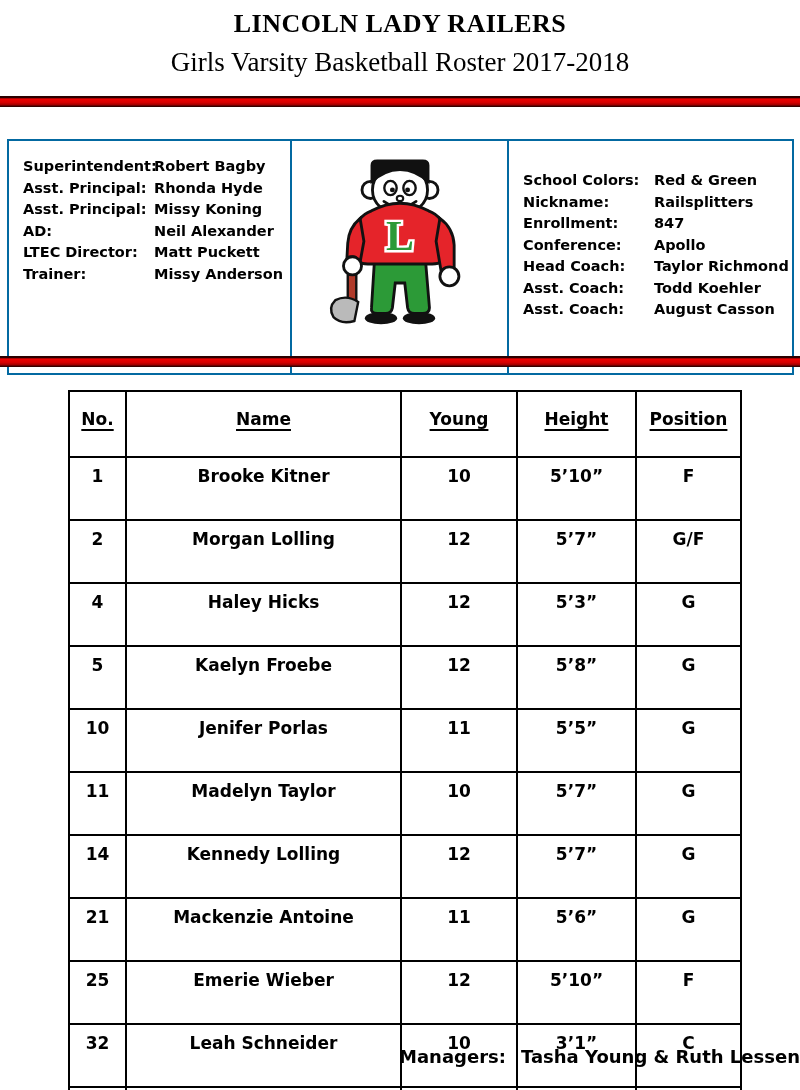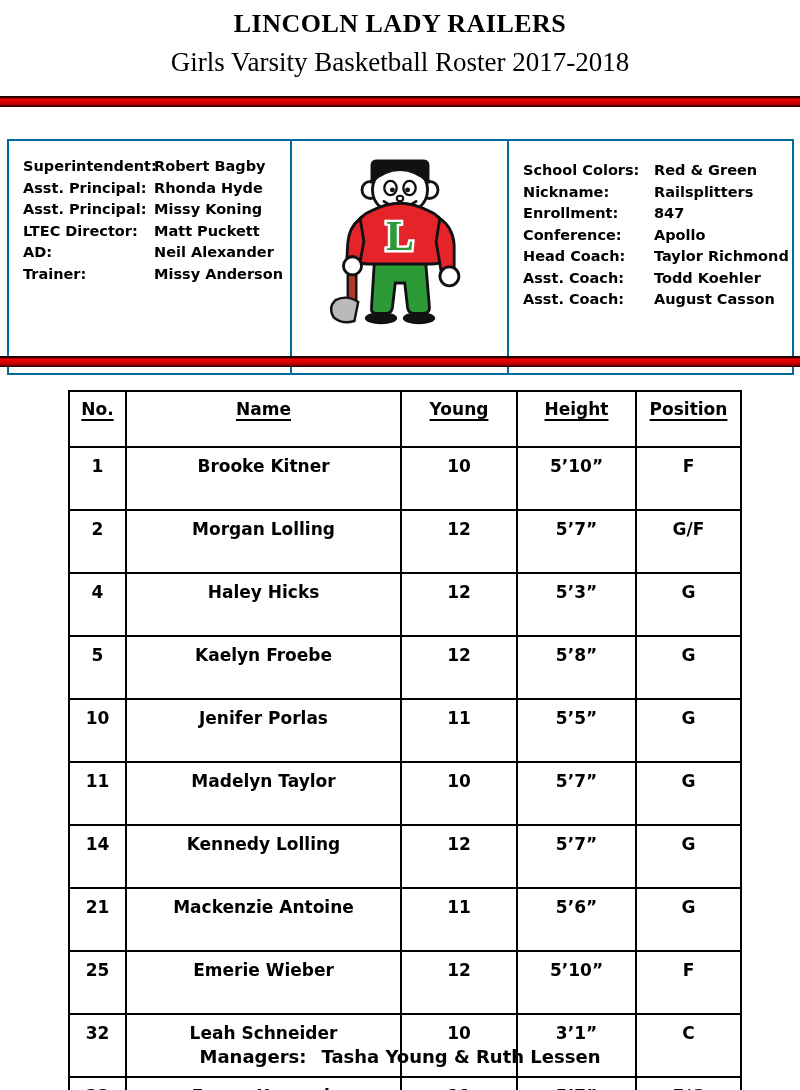--- a/index.html
+++ b/index.html
@@ -18,35 +18,35 @@
           #2b0000 0px,#2b0000 1.5px,#ee0101 3px,#d60000 6.5px,#a80000 8.5px,#1a0000 11px);}
   .rule-top{top:96px;}
   .rule-bottom{top:356px;}
 
   
   .info-box{position:absolute;top:139px;left:7px;display:flex;}
   .info-cell{border:2px solid #0369a1;box-sizing:border-box;height:236px;background:#fff;}
   .info-cell + .info-cell{margin-left:-2px;}
   .info-left{width:285px;padding:15px 4px 0 14px;}
   .info-mid{width:219px;display:flex;justify-content:center;align-items:flex-start;padding-top:8px;}
-  .info-right{width:287px;padding:19px 4px 0 14px;}
+  .info-right{width:287px;padding:29px 4px 0 14px;}
   .info-row{display:flex;line-height:21.5px;font-size:14.5px;white-space:nowrap;}
   .info-row .lbl{flex:0 0 131px;width:131px;}
 
   
   table.roster{position:absolute;top:390px;left:68px;width:672px;
                border-collapse:collapse;table-layout:fixed;}
   table.roster th,table.roster td{border:2px solid #000;text-align:center;
                vertical-align:top;font-weight:bold;background:#fff;}
-  table.roster th{height:46px;padding-top:7px;font-size:17px;}
+  table.roster th{height:46px;padding-top:17px;font-size:17px;}
   table.roster th .hd{text-decoration:underline;text-decoration-thickness:2px;text-underline-offset:4px;}
   table.roster td{height:52px;padding-top:8px;font-size:17px;}
 
   
-  .footer{position:absolute;top:1046px;left:0;width:100%;text-align:center;font-size:18px;}
+  .footer{position:absolute;top:1046px;left:0;width:100%;text-align:right;font-size:18px;}
   .footer .gap{display:inline-block;width:15px;}
 </style>
 </head>
 <body>
 
 <div id="page">
 
   <div class="title">LINCOLN LADY RAILERS</div>
   <div class="subtitle">Girls Varsity Basketball Roster 2017-2018</div>
 
@@ -61,26 +61,26 @@
           </div>
           <div class="info-row">
             <span class="lbl">Asst. Principal:</span>
             <span class="val">Rhonda Hyde</span>
           </div>
           <div class="info-row">
             <span class="lbl">Asst. Principal:</span>
             <span class="val">Missy Koning</span>
           </div>
           <div class="info-row">
+            <span class="lbl">AD:</span>
+            <span class="val">Neil Alexander</span>
+          </div>
+          <div class="info-row">
             <span class="lbl">LTEC Director:</span>
             <span class="val">Matt Puckett</span>
-          </div>
-          <div class="info-row">
-            <span class="lbl">AD:</span>
-            <span class="val">Neil Alexander</span>
           </div>
           <div class="info-row">
             <span class="lbl">Trainer:</span>
             <span class="val">Missy Anderson</span>
           </div>
         </div>
     </div>
 
     <div class="info-cell info-mid">
       <svg width="152" height="192" viewBox="0 0 160 200" xmlns="http://www.w3.org/2000/svg" role="img">

